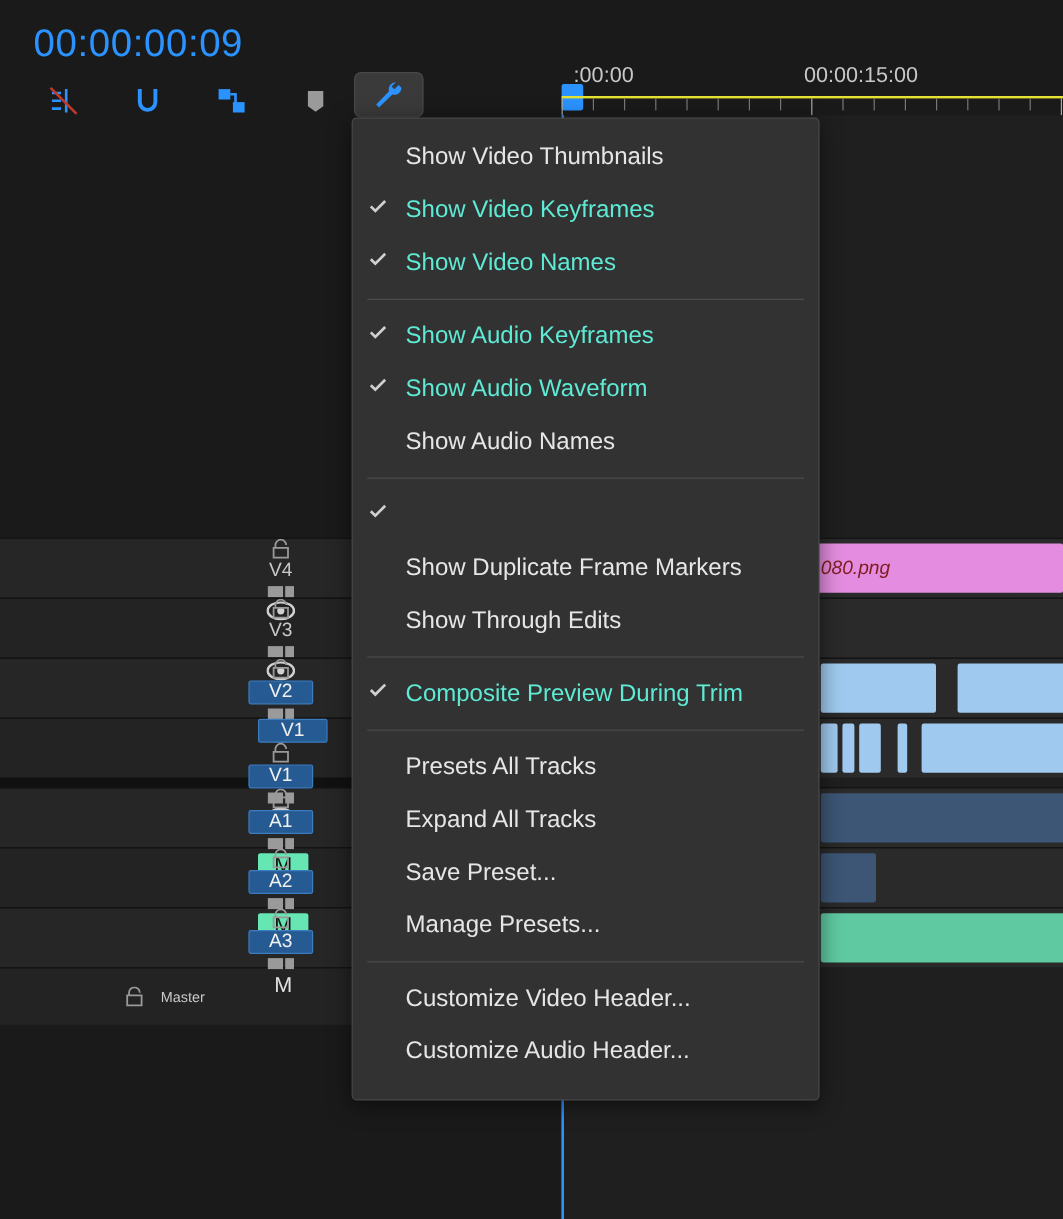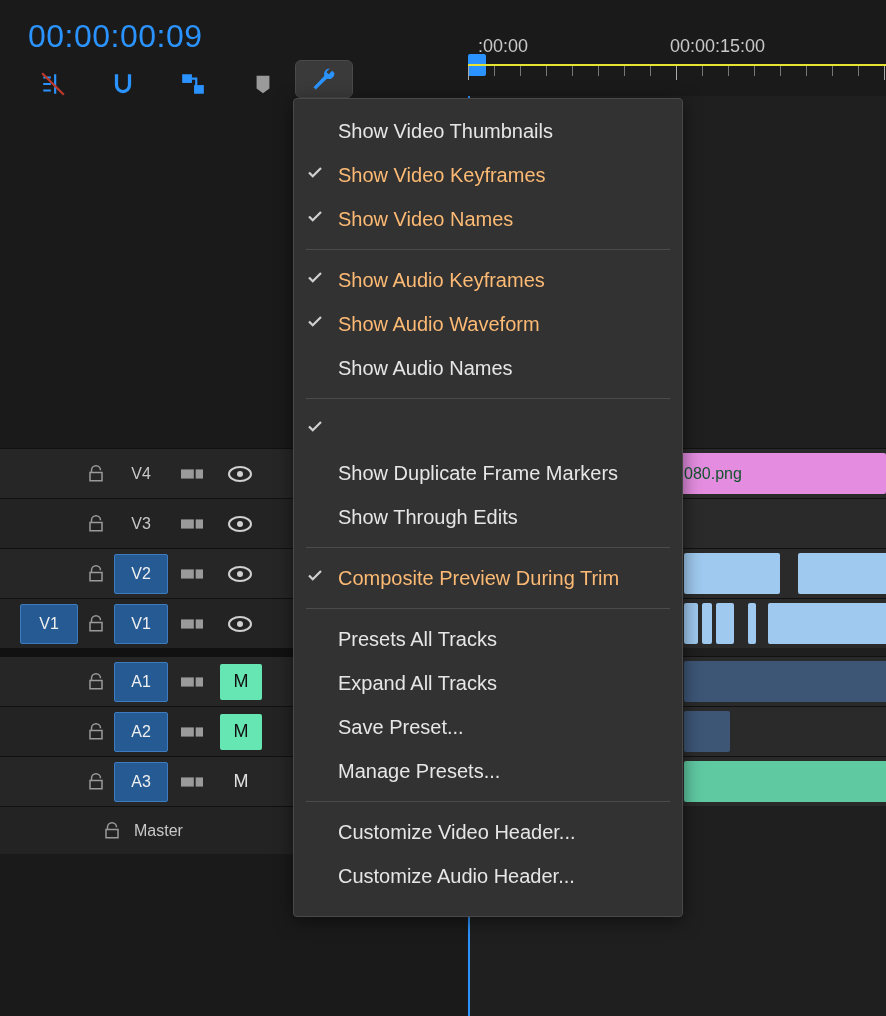--- a/index.html
+++ b/index.html
@@ -7,58 +7,58 @@
 
   
   .timecode { position: absolute; left: 28px; top: 18px; font-size: 32px; font-weight: 500; color: #2b93ff; letter-spacing: 0.5px; }
 
   
   .toolbar { position: absolute; left: 38px; top: 64px; height: 40px; display: flex; align-items: center; gap: 40px; }
   .tool { width: 30px; height: 30px; display: flex; align-items: center; justify-content: center; cursor: pointer; }
   .wrench-btn { position: absolute; left: 295px; top: 60px; width: 58px; height: 38px; background: #3a3a3a; border: 1px solid #494949; border-radius: 6px; display: flex; align-items: center; justify-content: center; cursor: pointer; }
 
   
-  .ruler { position: absolute; left: 468px; top: 36px; right: 0; height: 44px; }
+  .ruler { position: absolute; left: 468px; top: 52px; right: 0; height: 44px; }
   .ruler-label { position: absolute; top: 0; font-size: 18px; color: #c8c8c8; }
   .ruler-ticks { position: absolute; left: 0; right: 0; top: 28px; height: 16px; border-top: 2px solid #e6e232; }
   .playhead-top { position: absolute; left: 0; top: 18px; width: 18px; height: 22px; background: #2b93ff; border-radius: 2px; }
   .tick { position: absolute; top: 0; width: 1px; height: 10px; background: #777; }
   .tick.major { height: 14px; background: #aaa; }
 
   
   .tracks { position: absolute; left: 0; top: 448px; width: 468px; }
-  .track-row { display: flex; align-items: center; height: 50px; border-top: 1px solid #111; background: #262626; }
+  .track-row { display: flex; align-items: center; height: 50px; border-top: 1px solid #111; background: #262626; flex-direction: column; }
   .track-row.alt { background: #232323; }
   .src-patch { width: 58px; height: 40px; margin-left: 20px; display: flex; align-items: center; justify-content: center; font-size: 16px; font-weight: 500; color: #f0f0f0; }
   .src-patch.on { background: #255a92; border: 1px solid #3d7cbf; border-radius: 2px; }
   .lock { width: 36px; display: flex; align-items: center; justify-content: center; }
   .trg-patch { width: 54px; height: 40px; display: flex; align-items: center; justify-content: center; font-size: 16px; color: #c8c8c8; }
   .trg-patch.on { background: #255a92; border: 1px solid #3d7cbf; border-radius: 2px; color: #f0f0f0; }
   .sync { width: 48px; display: flex; align-items: center; justify-content: center; }
   .eye { width: 48px; display: flex; align-items: center; justify-content: center; }
   .mute { width: 42px; height: 36px; margin-left: 4px; display: flex; align-items: center; justify-content: center; font-size: 18px; font-weight: 500; color: #111; border-radius: 2px; }
   .mute.on { background: #66e6b3; }
   .mute.off { color: #e0e0e0; }
   .master-row { display: flex; align-items: center; height: 48px; border-top: 1px solid #111; background: #232323; }
-  .master-label { margin-left: 128px; font-size: 16px; color: #c8c8c8; }
+  .master-label { margin-left: 128px; font-size: 12px; color: #c8c8c8; }
 
   
   .menu { position: absolute; left: 293px; top: 98px; width: 390px; background: #323232; border: 1px solid #494949; border-radius: 4px; padding: 10px 0 18px 0; box-shadow: 0 4px 18px rgba(0,0,0,0.5); z-index: 50; }
   .menu-item { display: flex; align-items: center; height: 44px; padding-left: 44px; font-size: 20px; cursor: pointer; position: relative; }
-  .menu-item.enabled { color: #fdba74; }
+  .menu-item.enabled { color: #5eead4; }
   .menu-item.plain { color: #e6e6e6; }
   .menu-item .check { position: absolute; left: 12px; top: 50%; transform: translateY(-50%); }
   .menu-sep { height: 1px; background: #4b4b4b; margin: 8px 12px; }
 
   
   .timeline-body { position: absolute; left: 468px; top: 96px; right: 0; bottom: 0; background: #1f1f1f; }
   .tl-row { position: absolute; left: 0; right: 0; height: 50px; background:#2a2a2a; border-top:1px solid #111;}
   .clip { position: absolute; top: 4px; bottom: 4px; border-radius: 2px; }
   .pink { background: #e48de0; }
-  .pink-label { position:absolute; left:6px; top:50%; transform:translateY(-50%); font-size:16px; color:#14532d; }
+  .pink-label { position:absolute; left:6px; top:50%; transform:translateY(-50%); font-size:16px; color:#7f1d1d;font-style:italic; }
   .vblock { background: #9fc9ee; }
   .ablock { background: #3d5676; }
   .awave { background: #5fc9a2; }
 
   .playhead-line { position:absolute; top:0; bottom:0; width:2px; background:#2b93ff; }
 </style>
 </head>
 <body>
 
 <div class="timecode">00:00:00:09</div>

